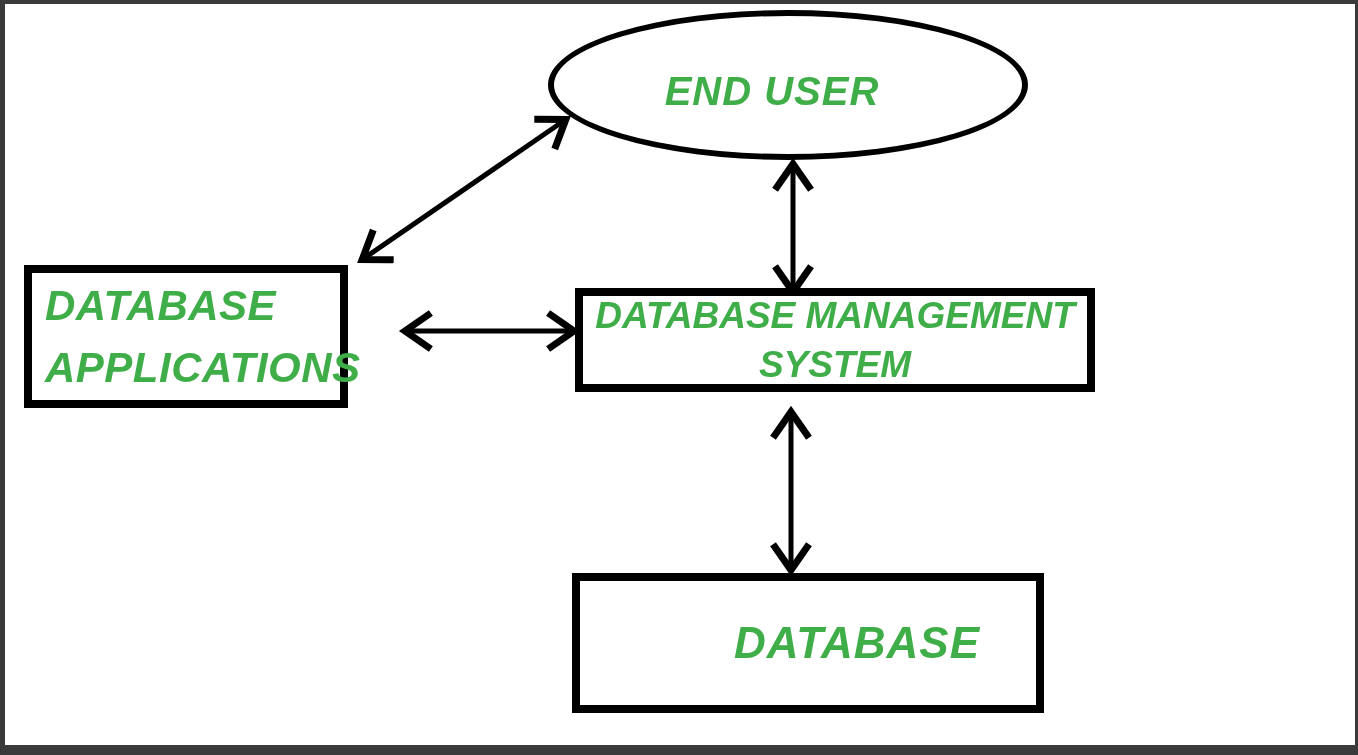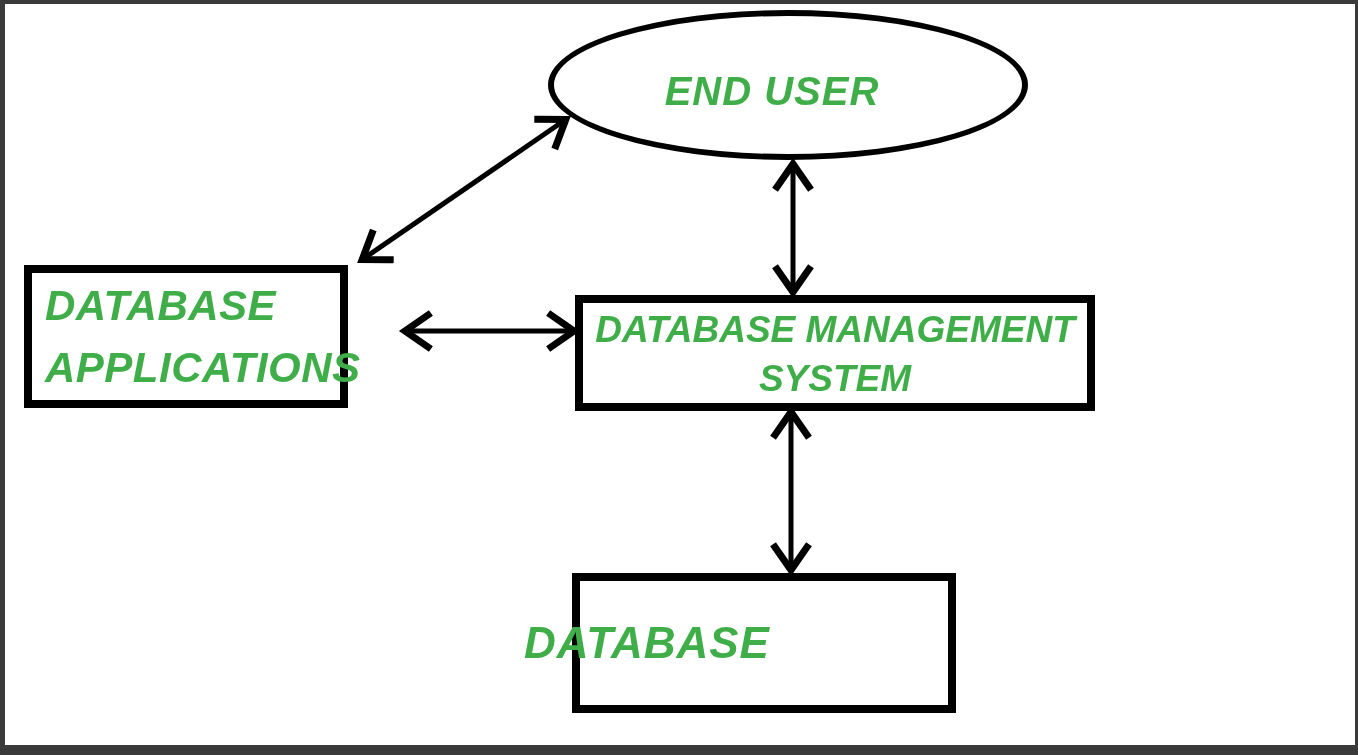--- a/index.html
+++ b/index.html
@@ -51,31 +51,30 @@
   .box-apps {
     left: 19px; top: 261px;
     width: 324px; height: 143px;
     padding-left: 13px;
     font-size: 42px;
     line-height: 62px;
     text-align: left;
     letter-spacing: 0.5px;
   }
   .box-dbms {
-    left: 570px; top: 291px;
-    width: 520px; height: 116px;
+    left: 570px; top: 284px;
+    width: 520px; height: 104px;
     font-size: 37px;
     line-height: 49px;
     text-align: center;
-    justify-content: flex-end;
   }
   .box-db {
     left: 567px; top: 569px;
-    width: 384px; height: 140px;
-    align-items: flex-start;
+    width: 472px; height: 140px;
+    align-items: flex-end;
     font-size: 44px;
     letter-spacing: 1px;
   }
   .box-db span { transform: translateX(-56px); }
 </style>
 </head>
 <body>
 
 <div class="frame">
   <div class="canvas">

